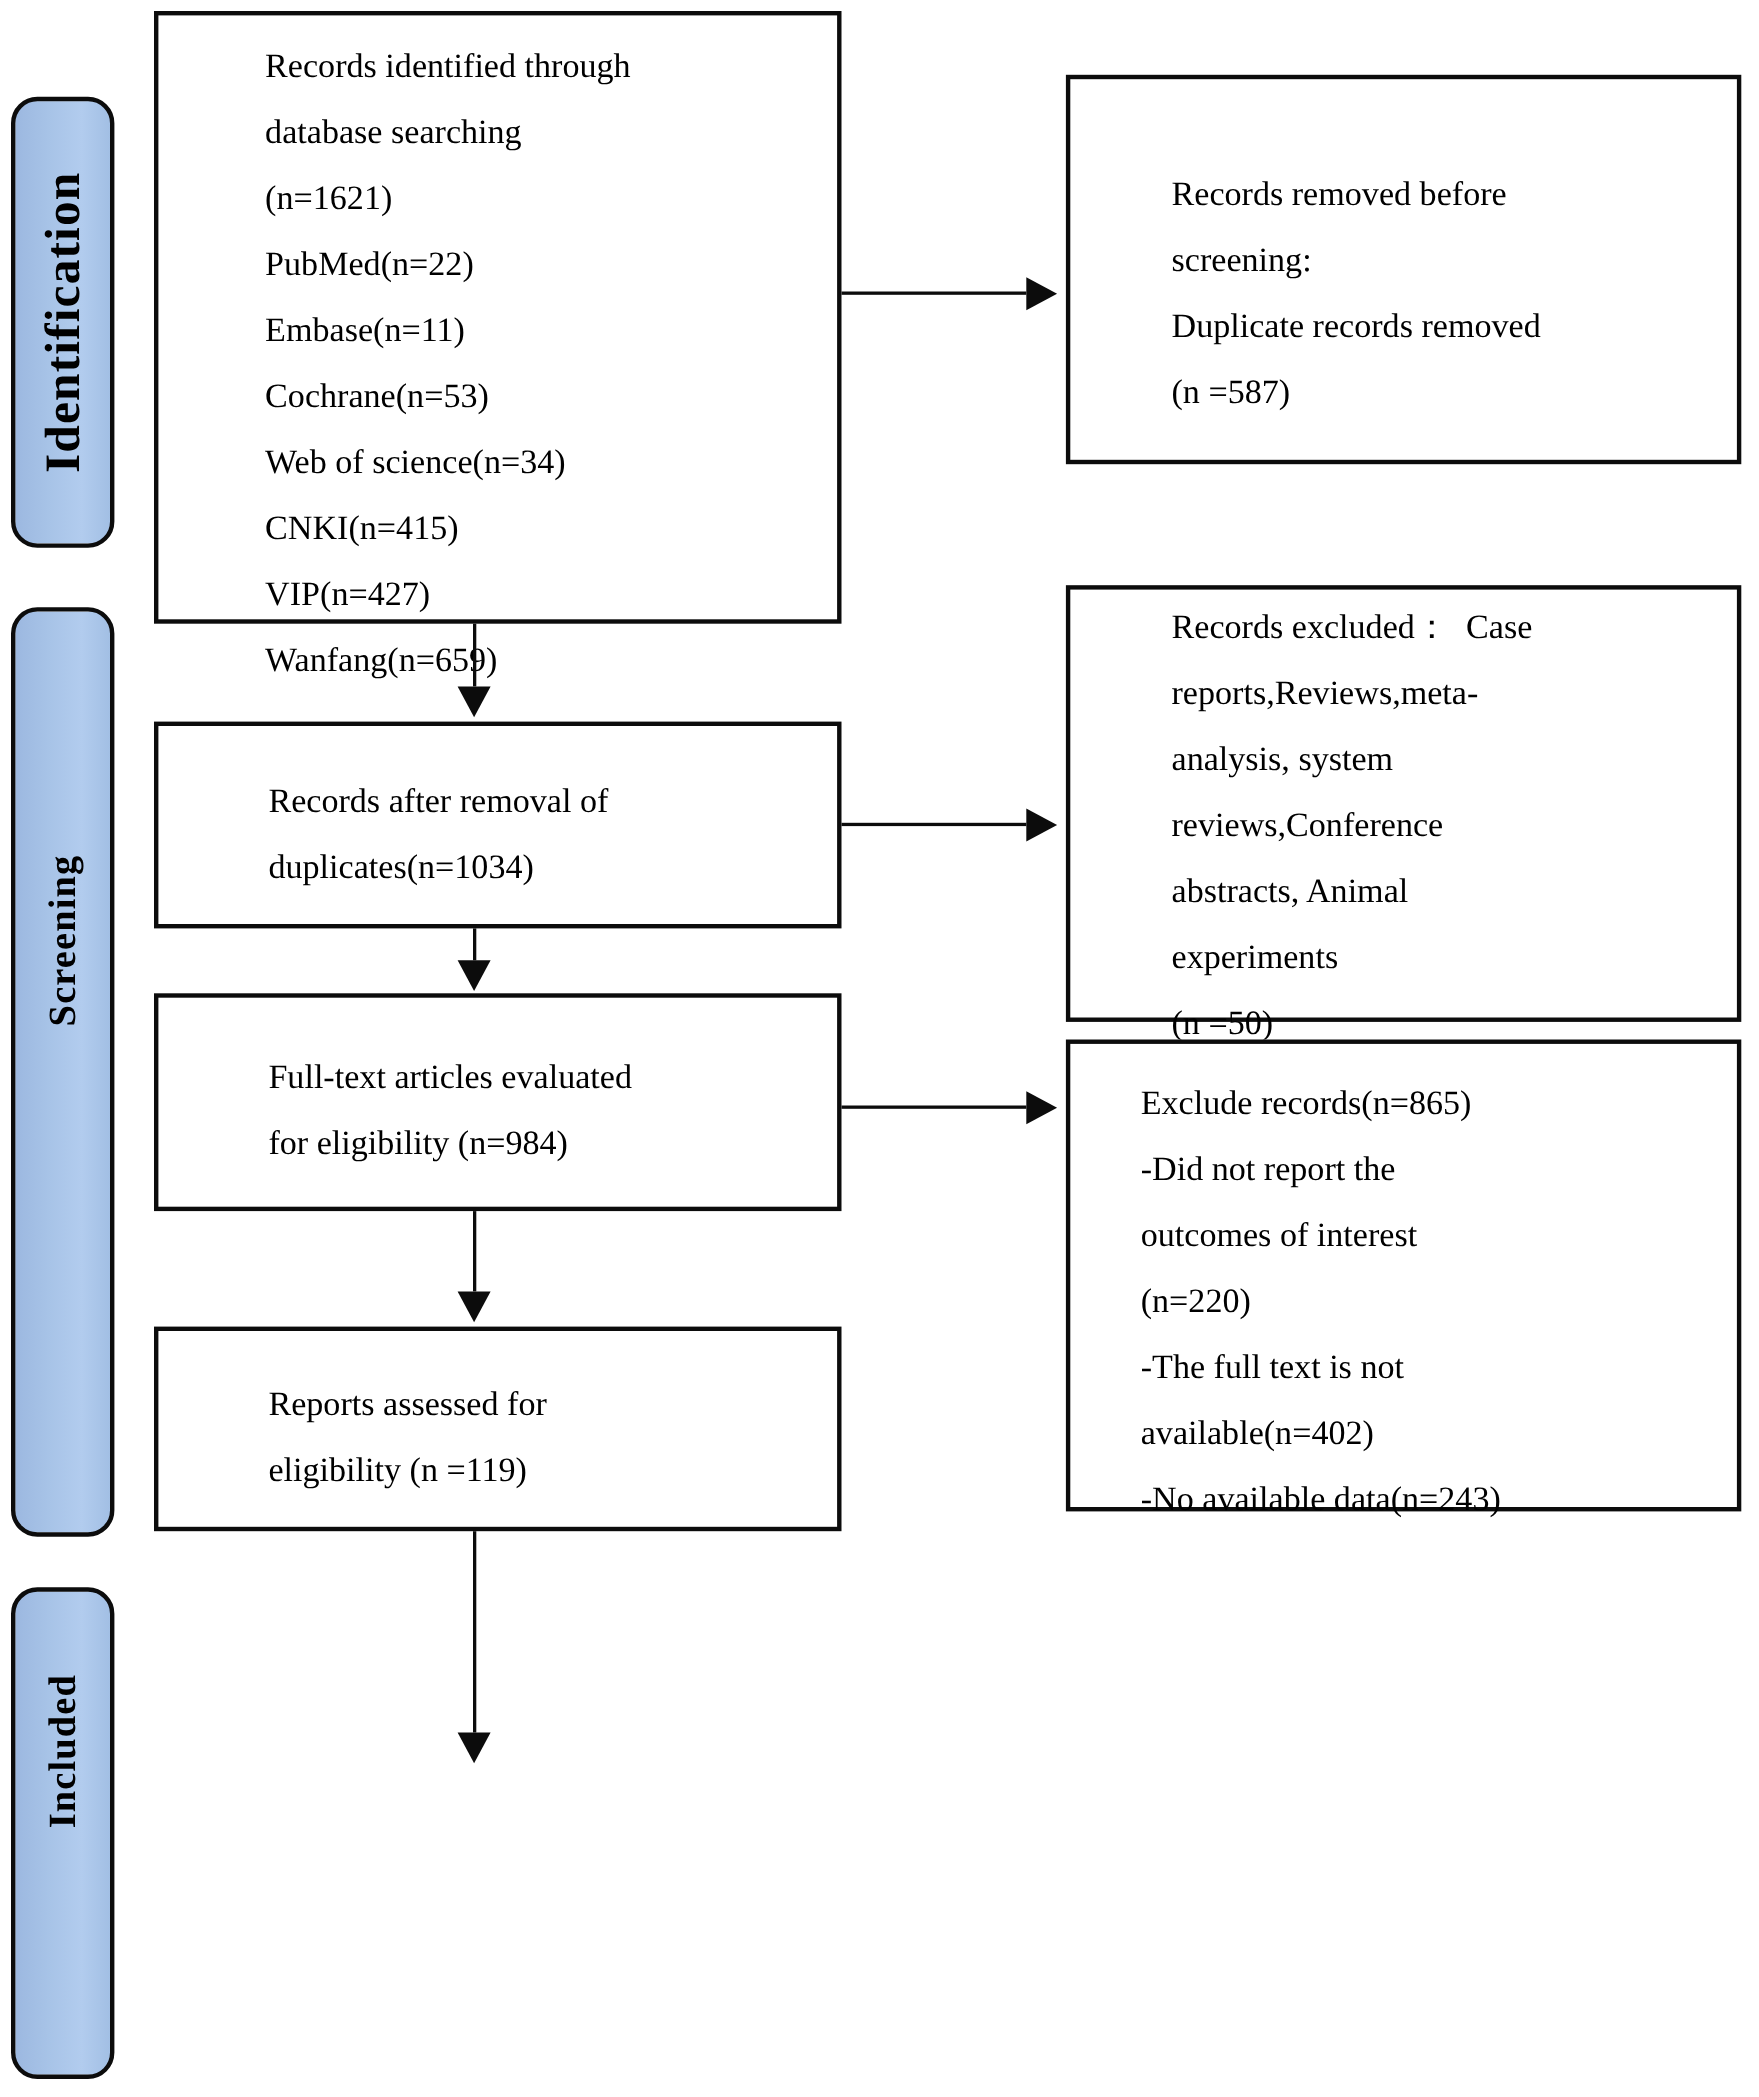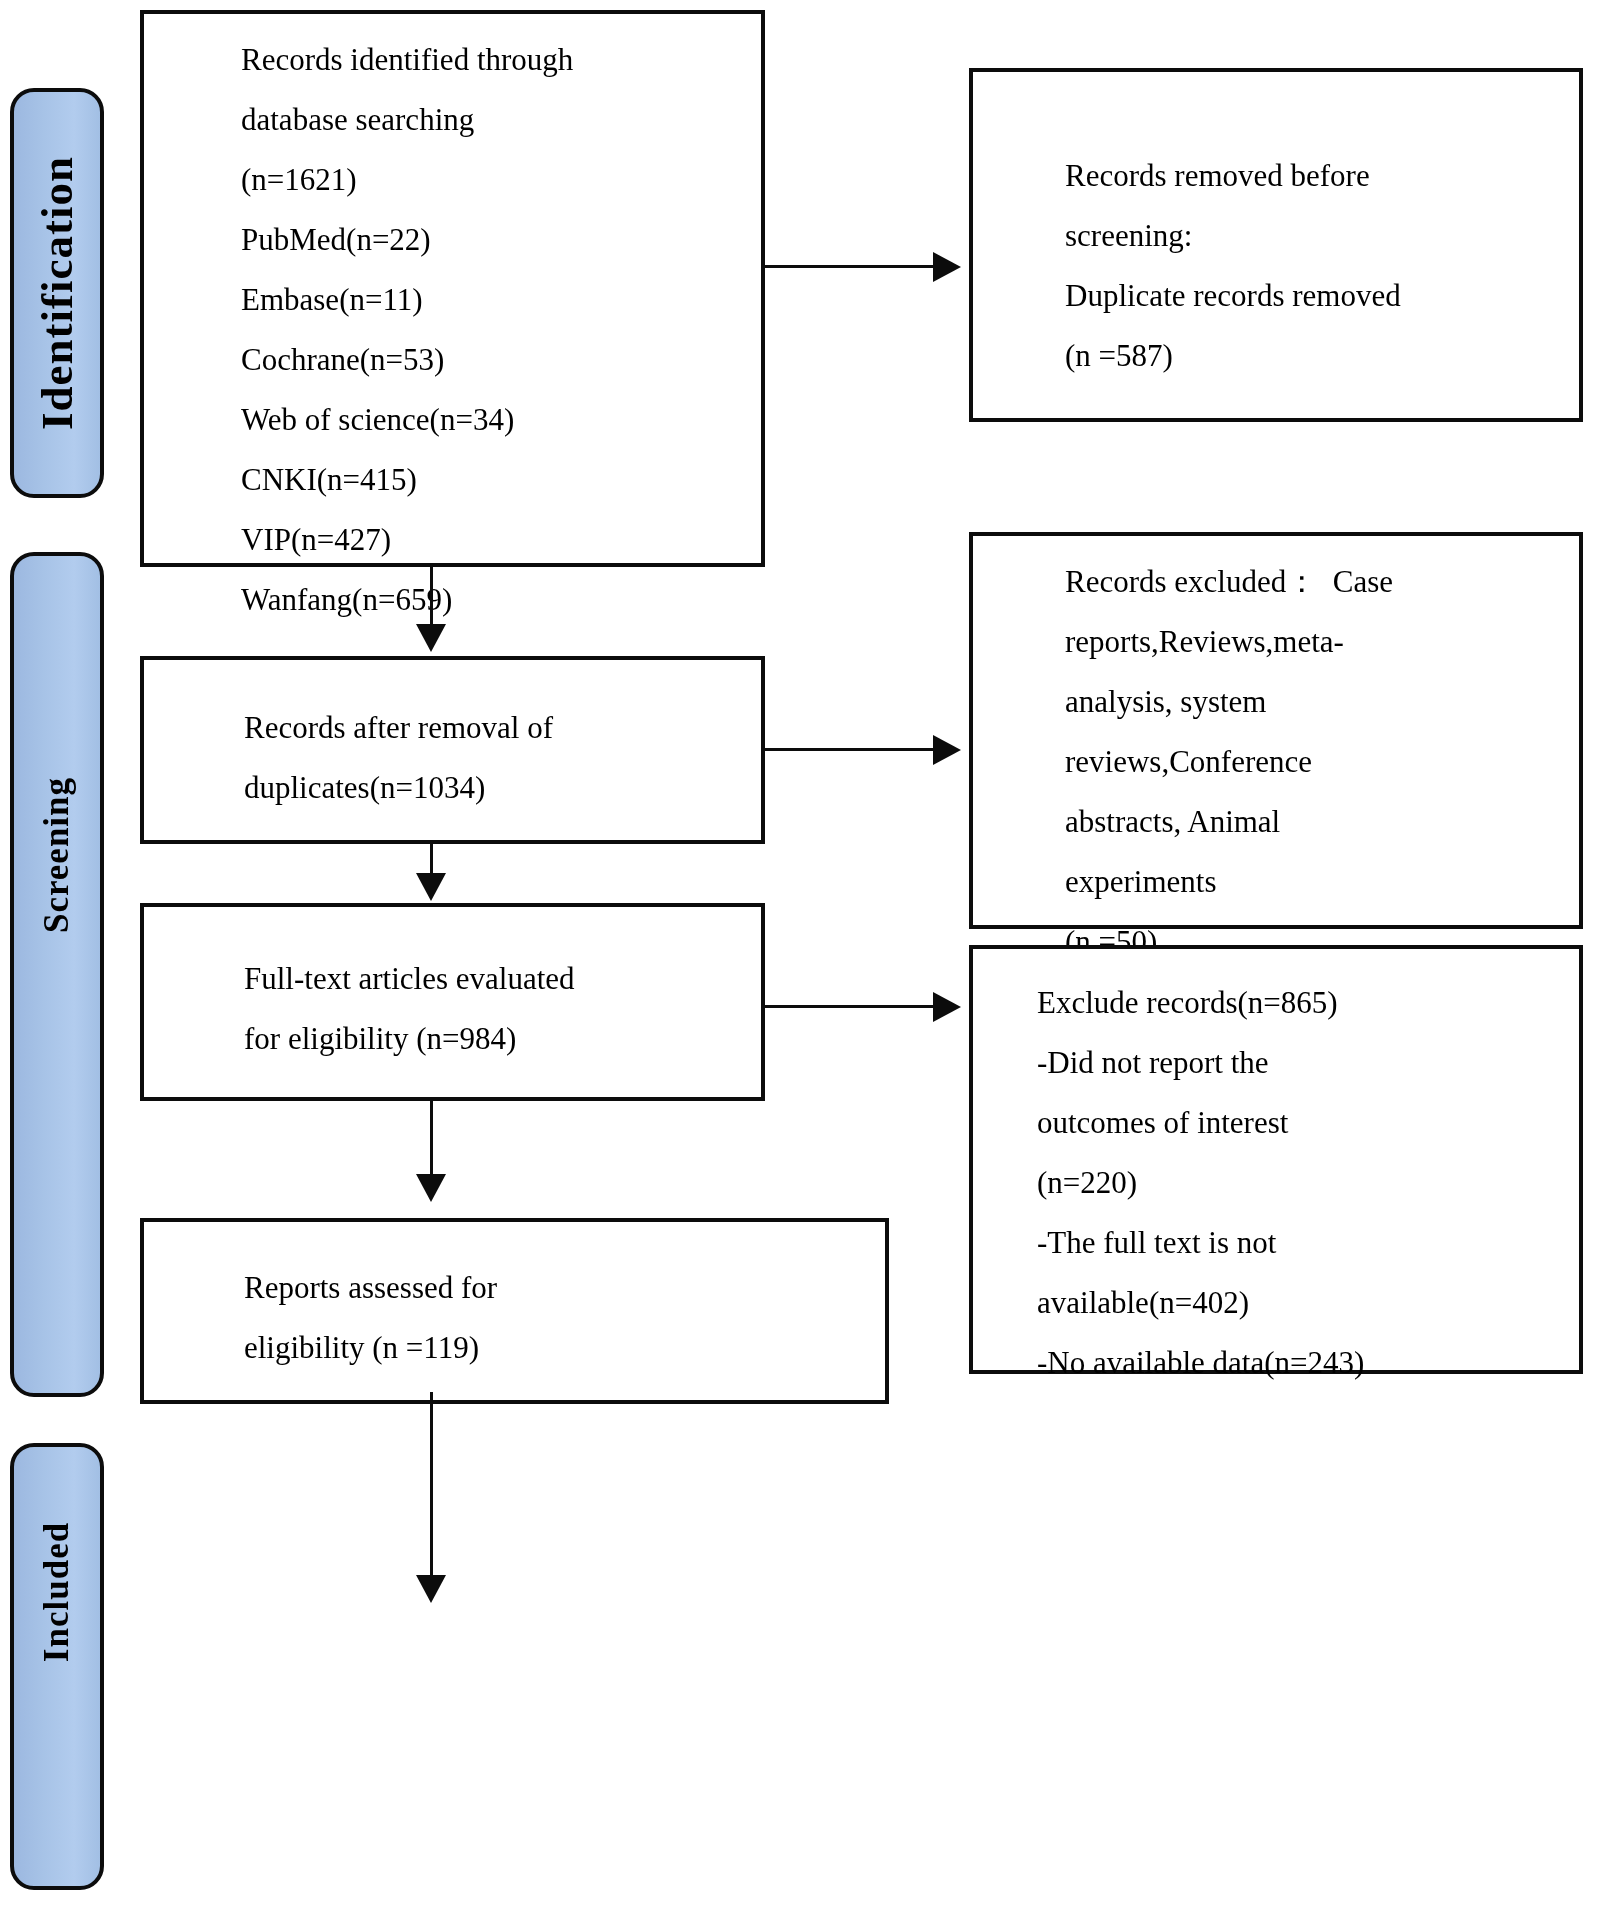--- a/index.html
+++ b/index.html
@@ -46,25 +46,25 @@
     border: 4px solid var(--line, #0c0c0c);
     background: #ffffff;
     font-size: 31px;
     line-height: 60px;
     white-space: pre-wrap;
   }
   
   #box-identified       { left: 140px; top: 10px;   width: 625px; height: 557px; padding: 16px 18px 0 97px; }
   #box-dedup            { left: 140px; top: 656px;  width: 625px; height: 188px; padding: 38px 11px 0 100px; }
   #box-fulltext         { left: 140px; top: 903px;  width: 625px; height: 198px; padding: 42px 18px 0 100px; }
-  #box-assessed         { left: 140px; top: 1206px; width: 749px; height: 186px; padding: 36px 18px 0 100px; margin-top: 12px; }
+  #box-assessed         { left: 140px; top: 1206px; width: 625px; height: 186px; padding: 36px 18px 0 100px; }
   #box-included-studies { left: 152px; top: 1611px; width: 615px; height: 276px; padding: 30px 18px 0 95px; }
   
   #box-removed          { left: 969px; top: 68px;   width: 614px; height: 354px; padding: 74px 18px 0 92px; }
-  #box-excluded         { left: 969px; top: 532px;  width: 614px; height: 397px; padding: 16px 18px 0 92px; }
+  #box-excluded         { left: 969px; top: 532px;  width: 614px; height: 397px; padding: 4px 18px 0 92px; }
   #box-exclude-records  { left: 969px; top: 945px;  width: 614px; height: 429px; padding: 24px 18px 0 64px; }
 
   
   .vline { position: absolute; width: 3px;  background: var(--line, #0c0c0c); }
   .hline { position: absolute; height: 3px; background: var(--line, #0c0c0c); }
   .head-down {
     position: absolute; width: 0; height: 0;
     border-left: 15px solid transparent;
     border-right: 15px solid transparent;
     border-top: 28px solid var(--line, #0c0c0c);

